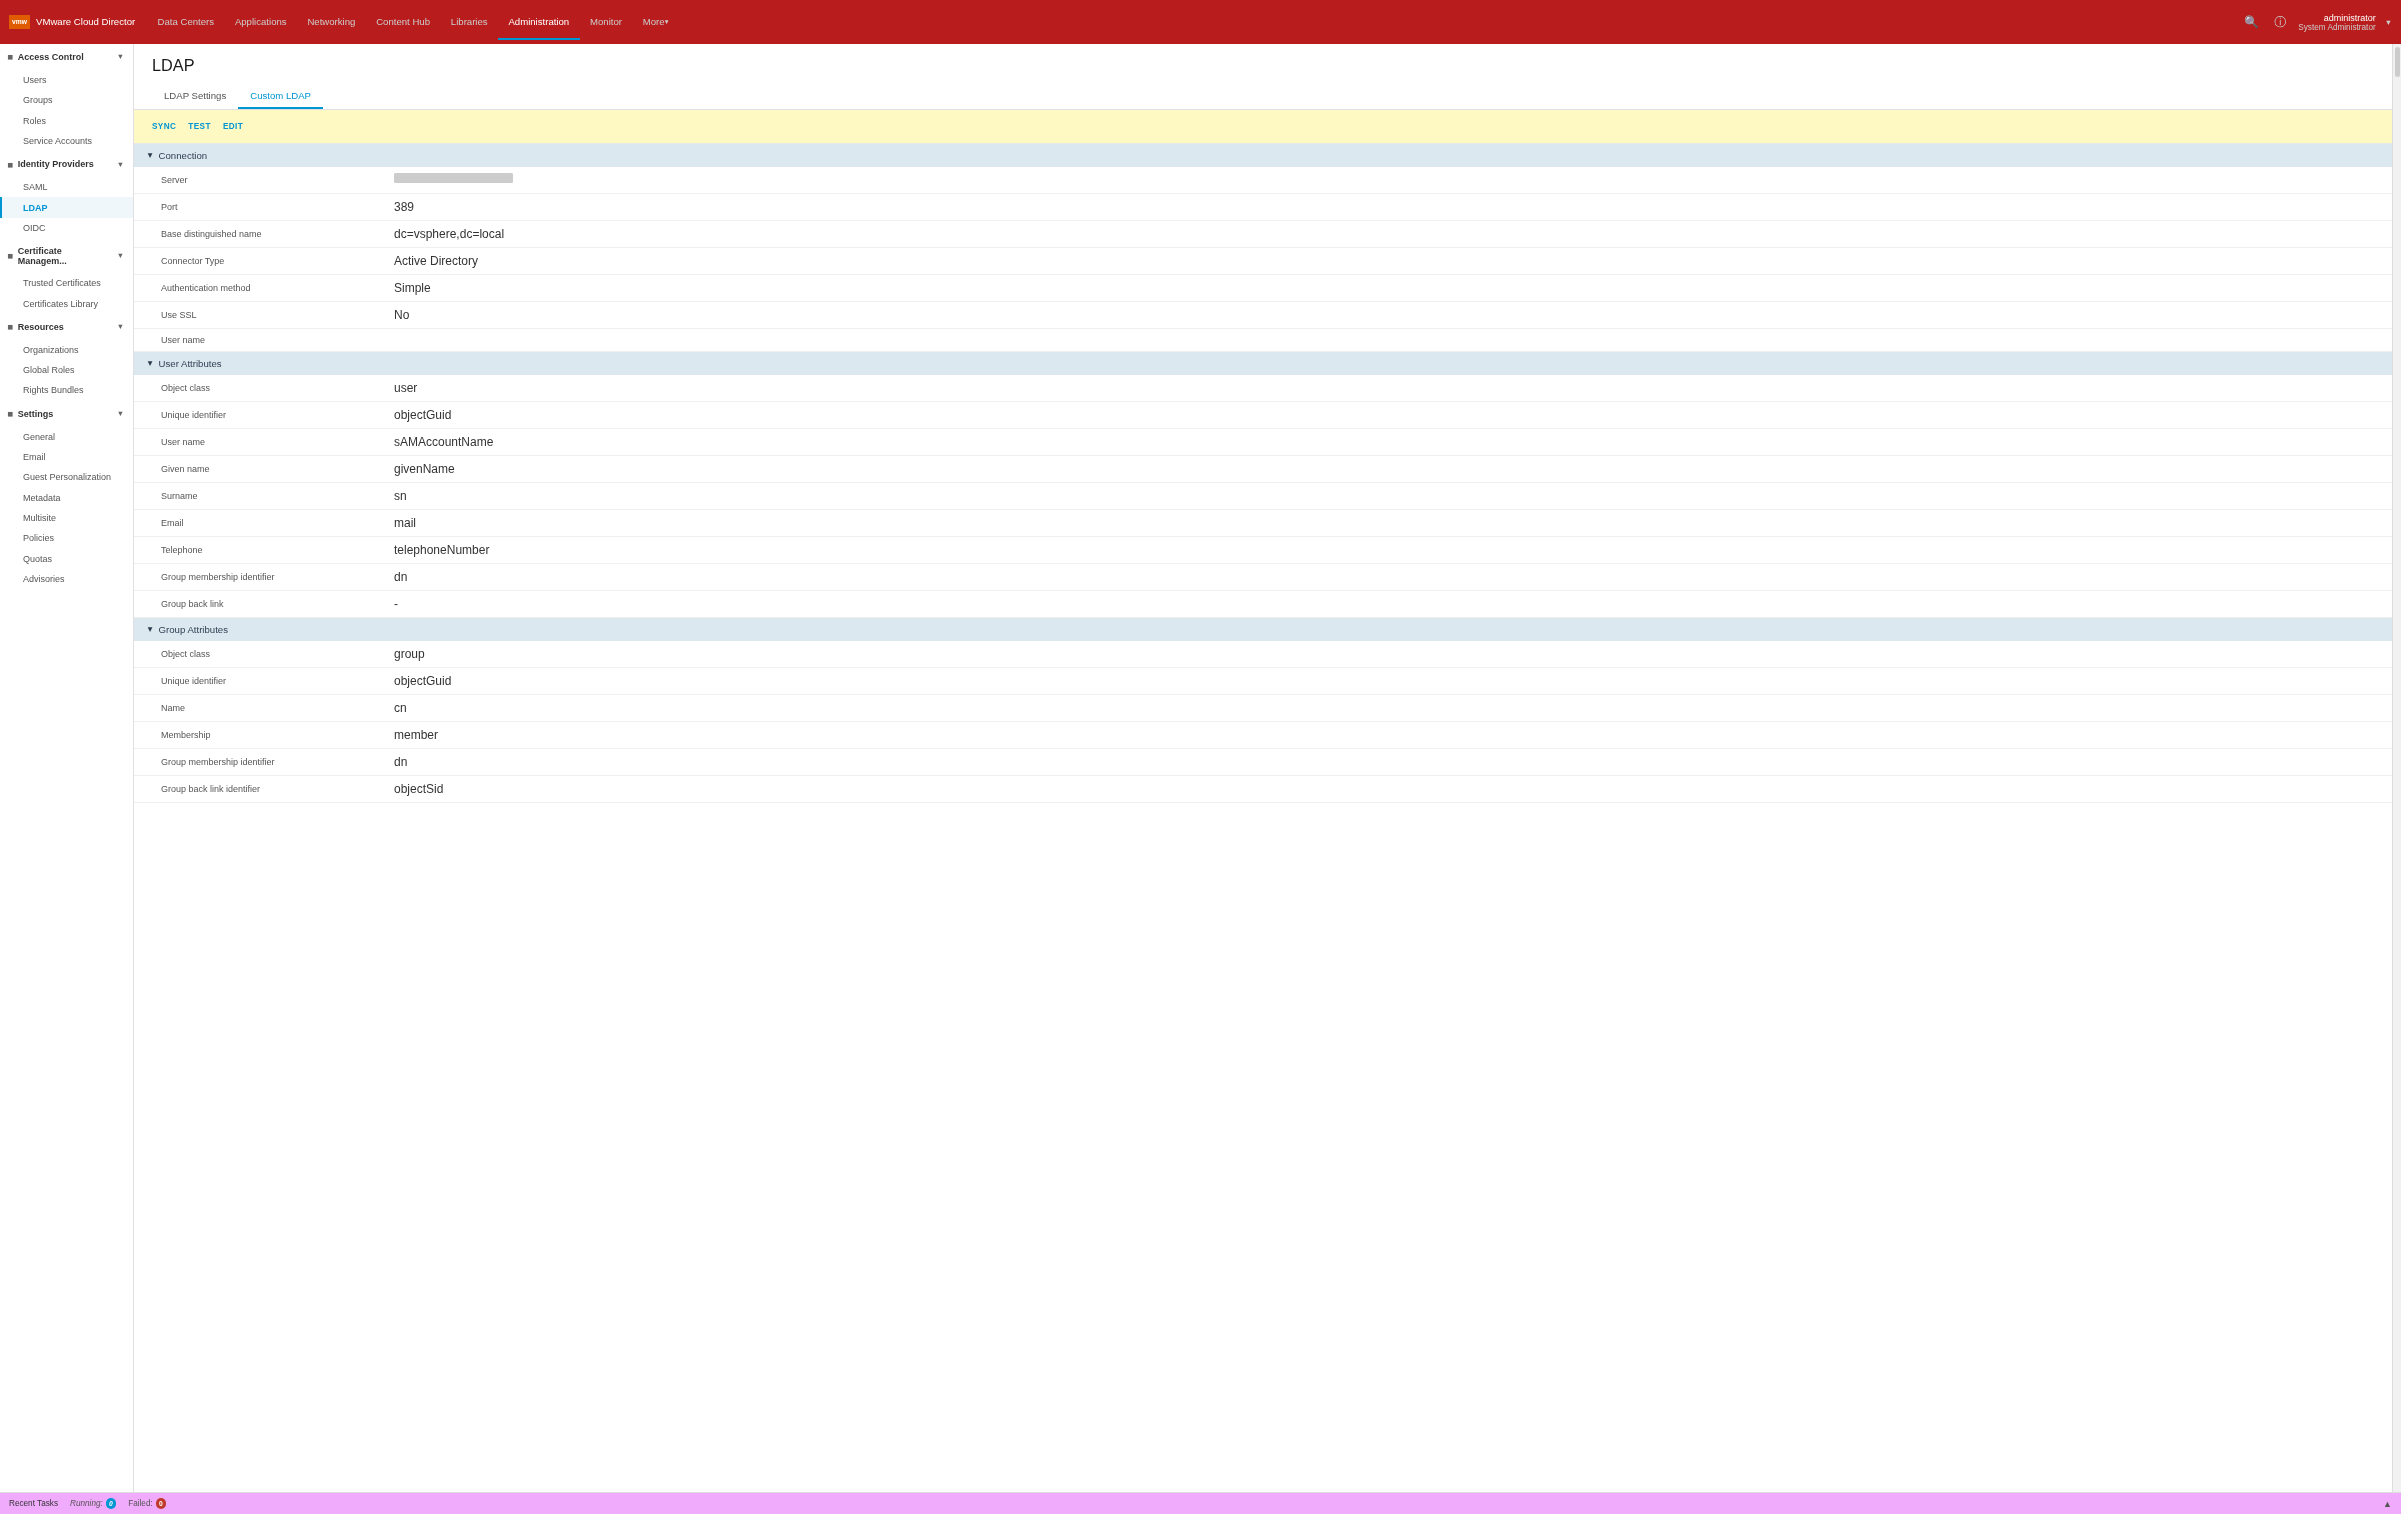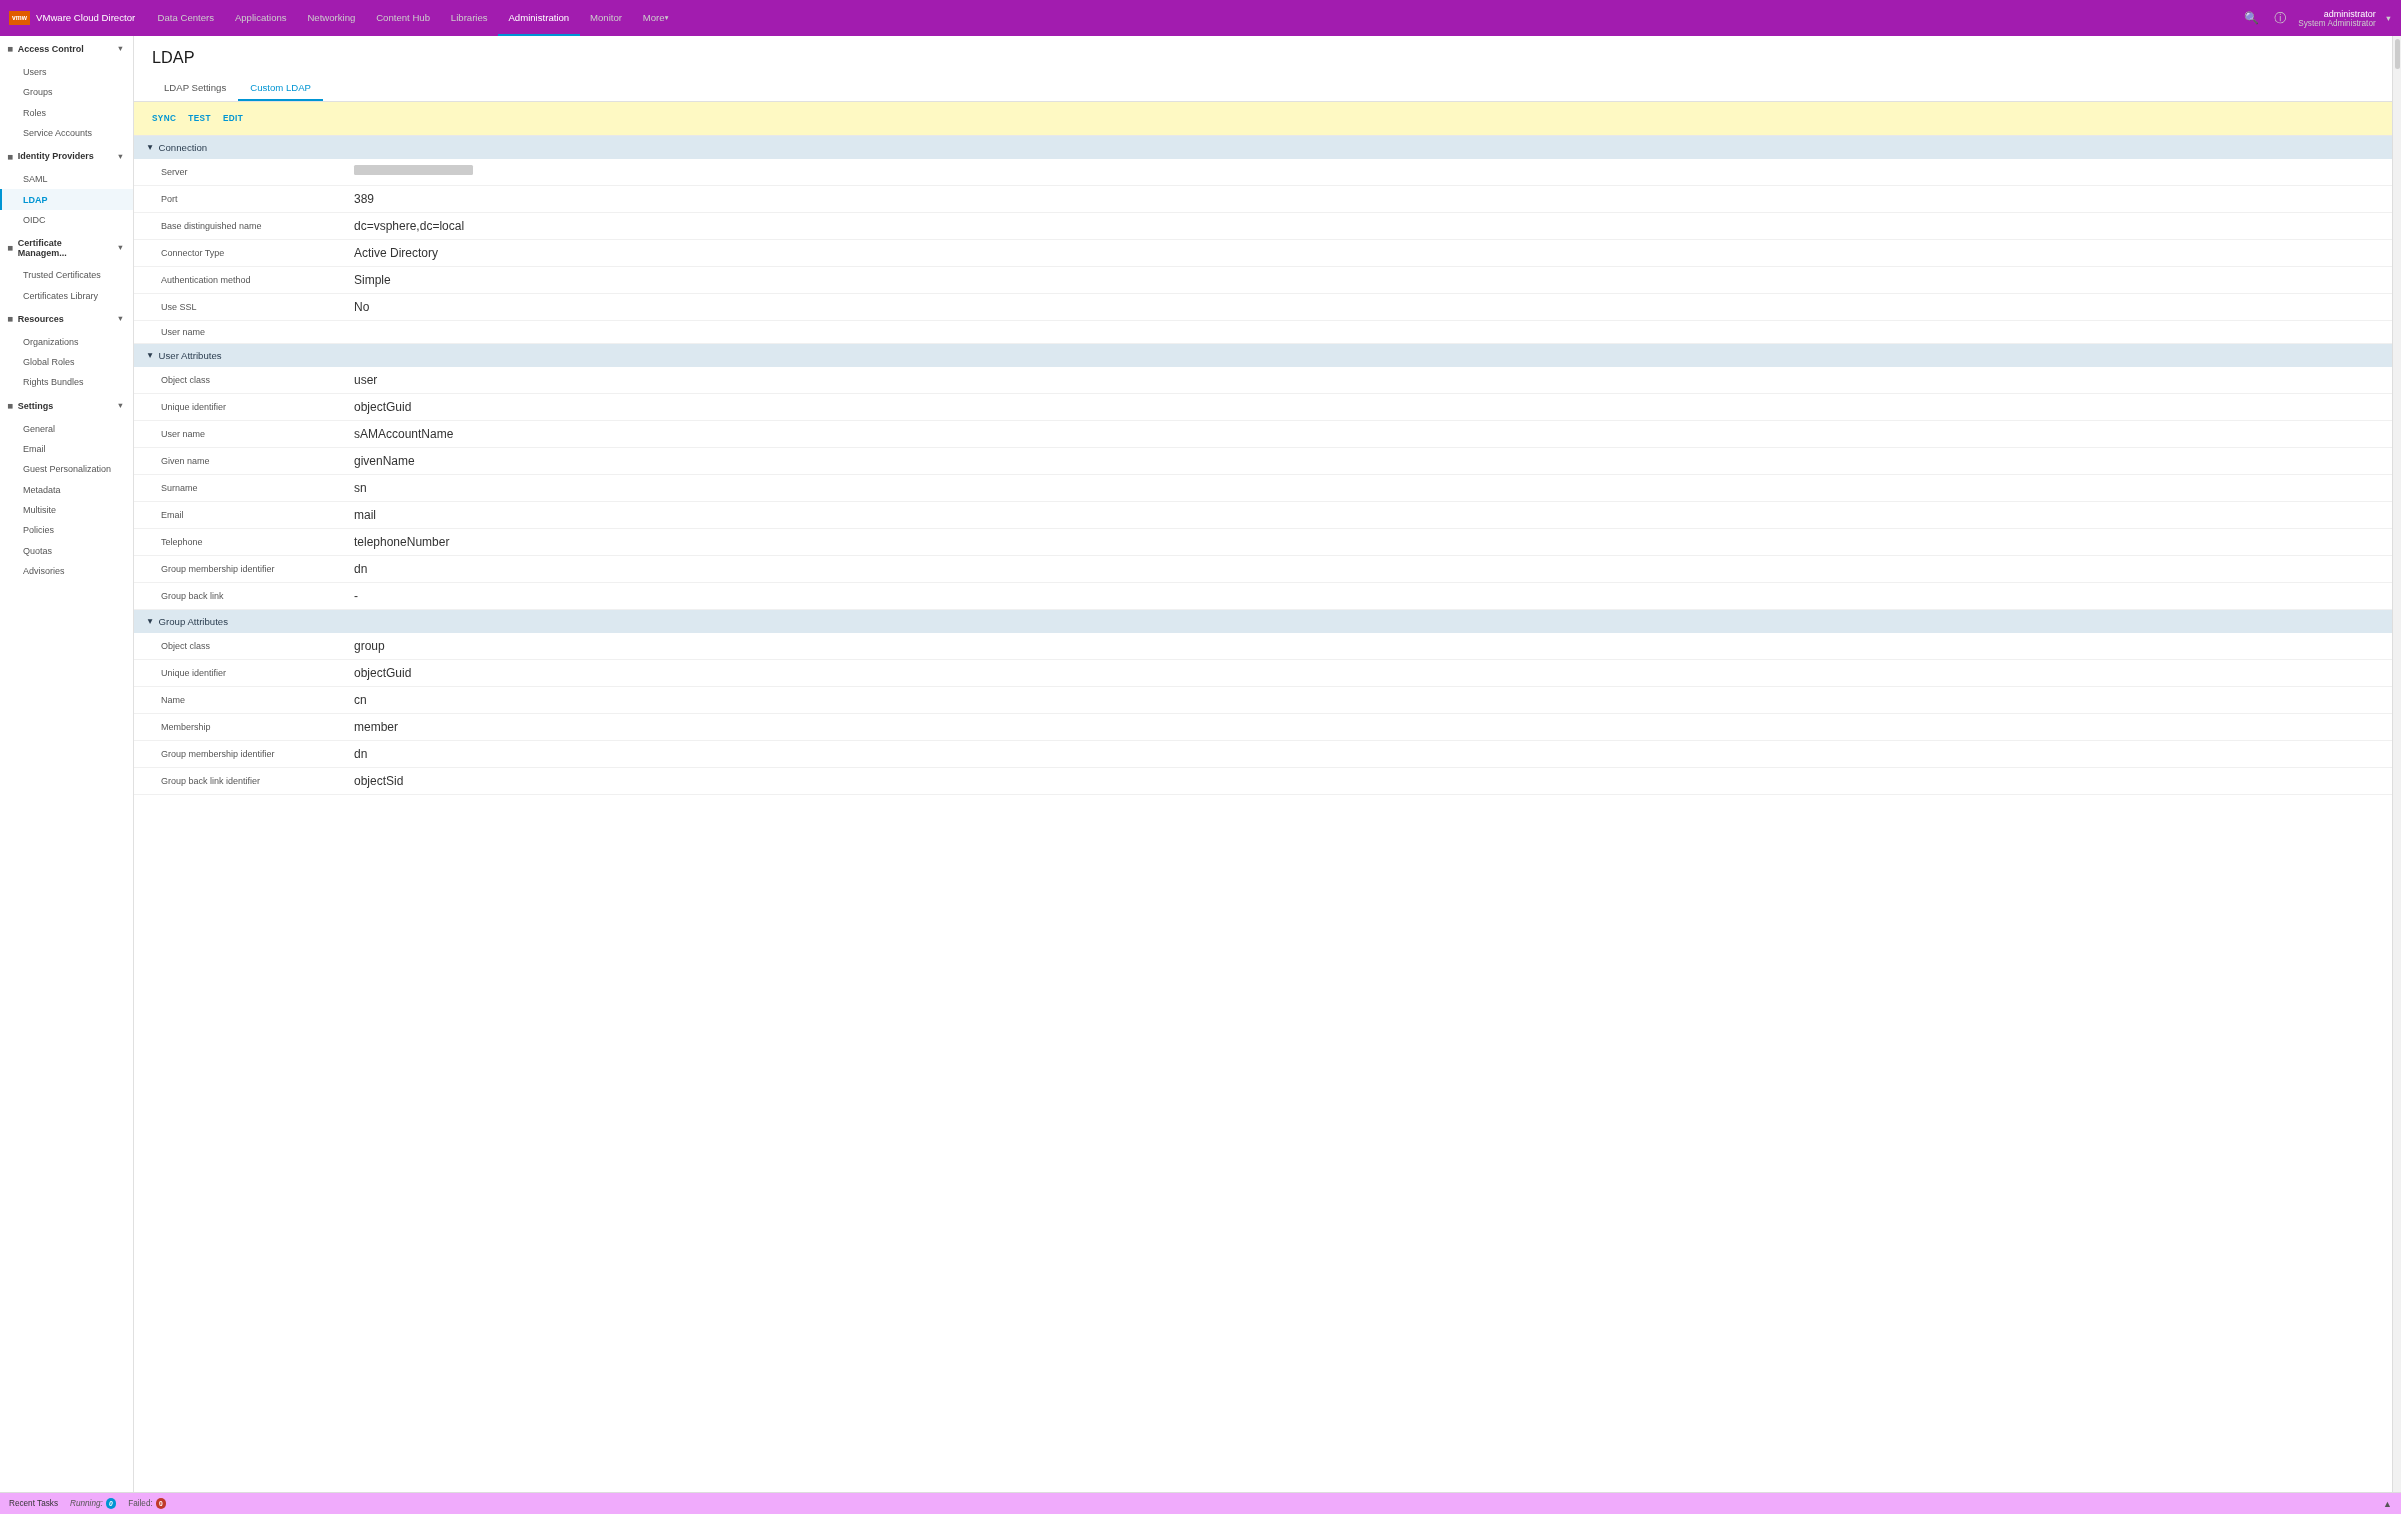--- a/index.html
+++ b/index.html
@@ -1,19 +1,19 @@
 <!DOCTYPE html>
 <html style="font-size:12px"><head>
   <meta charset="utf-8">
   <style>
     * { box-sizing: border-box; margin: 0; padding: 0; }
     body { font-family: -apple-system, BlinkMacSystemFont, 'Segoe UI', Arial, sans-serif; font-size: 9.6px; background: #f5f5f5; color: #333; height: 100vh; display: flex; flex-direction: column; overflow: hidden; }
 
     
-    .top-nav { background: #a21caf; color: #fff; display: flex; align-items: center; height: 36px; padding: 0 9px; flex-shrink: 0; }
+    .top-nav { background: #b91c1c; color: #fff; display: flex; align-items: center; height: 44px; padding: 0 9px; flex-shrink: 0; }
     .vmware-logo { display: flex; align-items: center; gap: 6px; margin-right: 12px; }
     .vmware-logo .logo-box { background: #e05c00; width: 21px; height: 13.4px; display: flex; align-items: center; justify-content: center; font-size: 6.7px; font-weight: bold; color: #fff; }
     .vmware-logo .product-name { font-size: 9.6px; color: #fff; white-space: nowrap; }
     .nav-items { display: flex; flex: 1; gap: 0; }
     .nav-item { color: #ccc; padding: 0 10.4px; height: 36px; display: flex; align-items: center; font-size: 9.6px; cursor: pointer; border-bottom: 2.2px solid transparent; }
     .nav-item.active { color: #fff; border-bottom: 2.2px solid #0095d3; }
     .nav-item.has-arrow::after { content: ' ▾'; font-size: 7.4px; }
     .nav-right { display: flex; align-items: center; gap: 9px; }
     .nav-right .icon-btn { color: #ccc; cursor: pointer; font-size: 12px; padding: 3px; }
     .nav-right .user-info { color: #ccc; font-size: 8.2px; text-align: right; }
@@ -54,21 +54,21 @@
     .status-dot.failed { background: #c0392b; }
     .bottom-bar-label { font-weight: 500; color: #333; }
 
     
     ::-webkit-scrollbar { width: 6px; }
     ::-webkit-scrollbar-track { background: #f1f1f1; }
     ::-webkit-scrollbar-thumb { background: #ccc; border-radius: 3px; }
 
     .section-block { }
     .section-row-header { background: #dce8f0; padding: 6px 12px; font-size: 9.6px; font-weight: 500; color: #2c3e50; display: flex; align-items: center; gap: 4.5px; }
-    .field-row { display: flex; border-bottom: 0.7px solid #f0f0f0; align-items: center; }
+    .field-row { display: flex; border-bottom: 0.7px solid #f0f0f0; align-items: center; gap: 40px; }
     .field-label { width: 208px; padding: 6px 12px 6px 27px; font-size: 9px; color: #555; flex-shrink: 0; }
     .field-value { padding: 6px 12px; font-size: 12px; color: #333; flex: 1; }
   </style>
 </head>
 <body>
 
 <nav class="top-nav">
   <div class="vmware-logo">
     <div class="logo-box">vmw</div>
     <span class="product-name">VMware Cloud Director</span>

